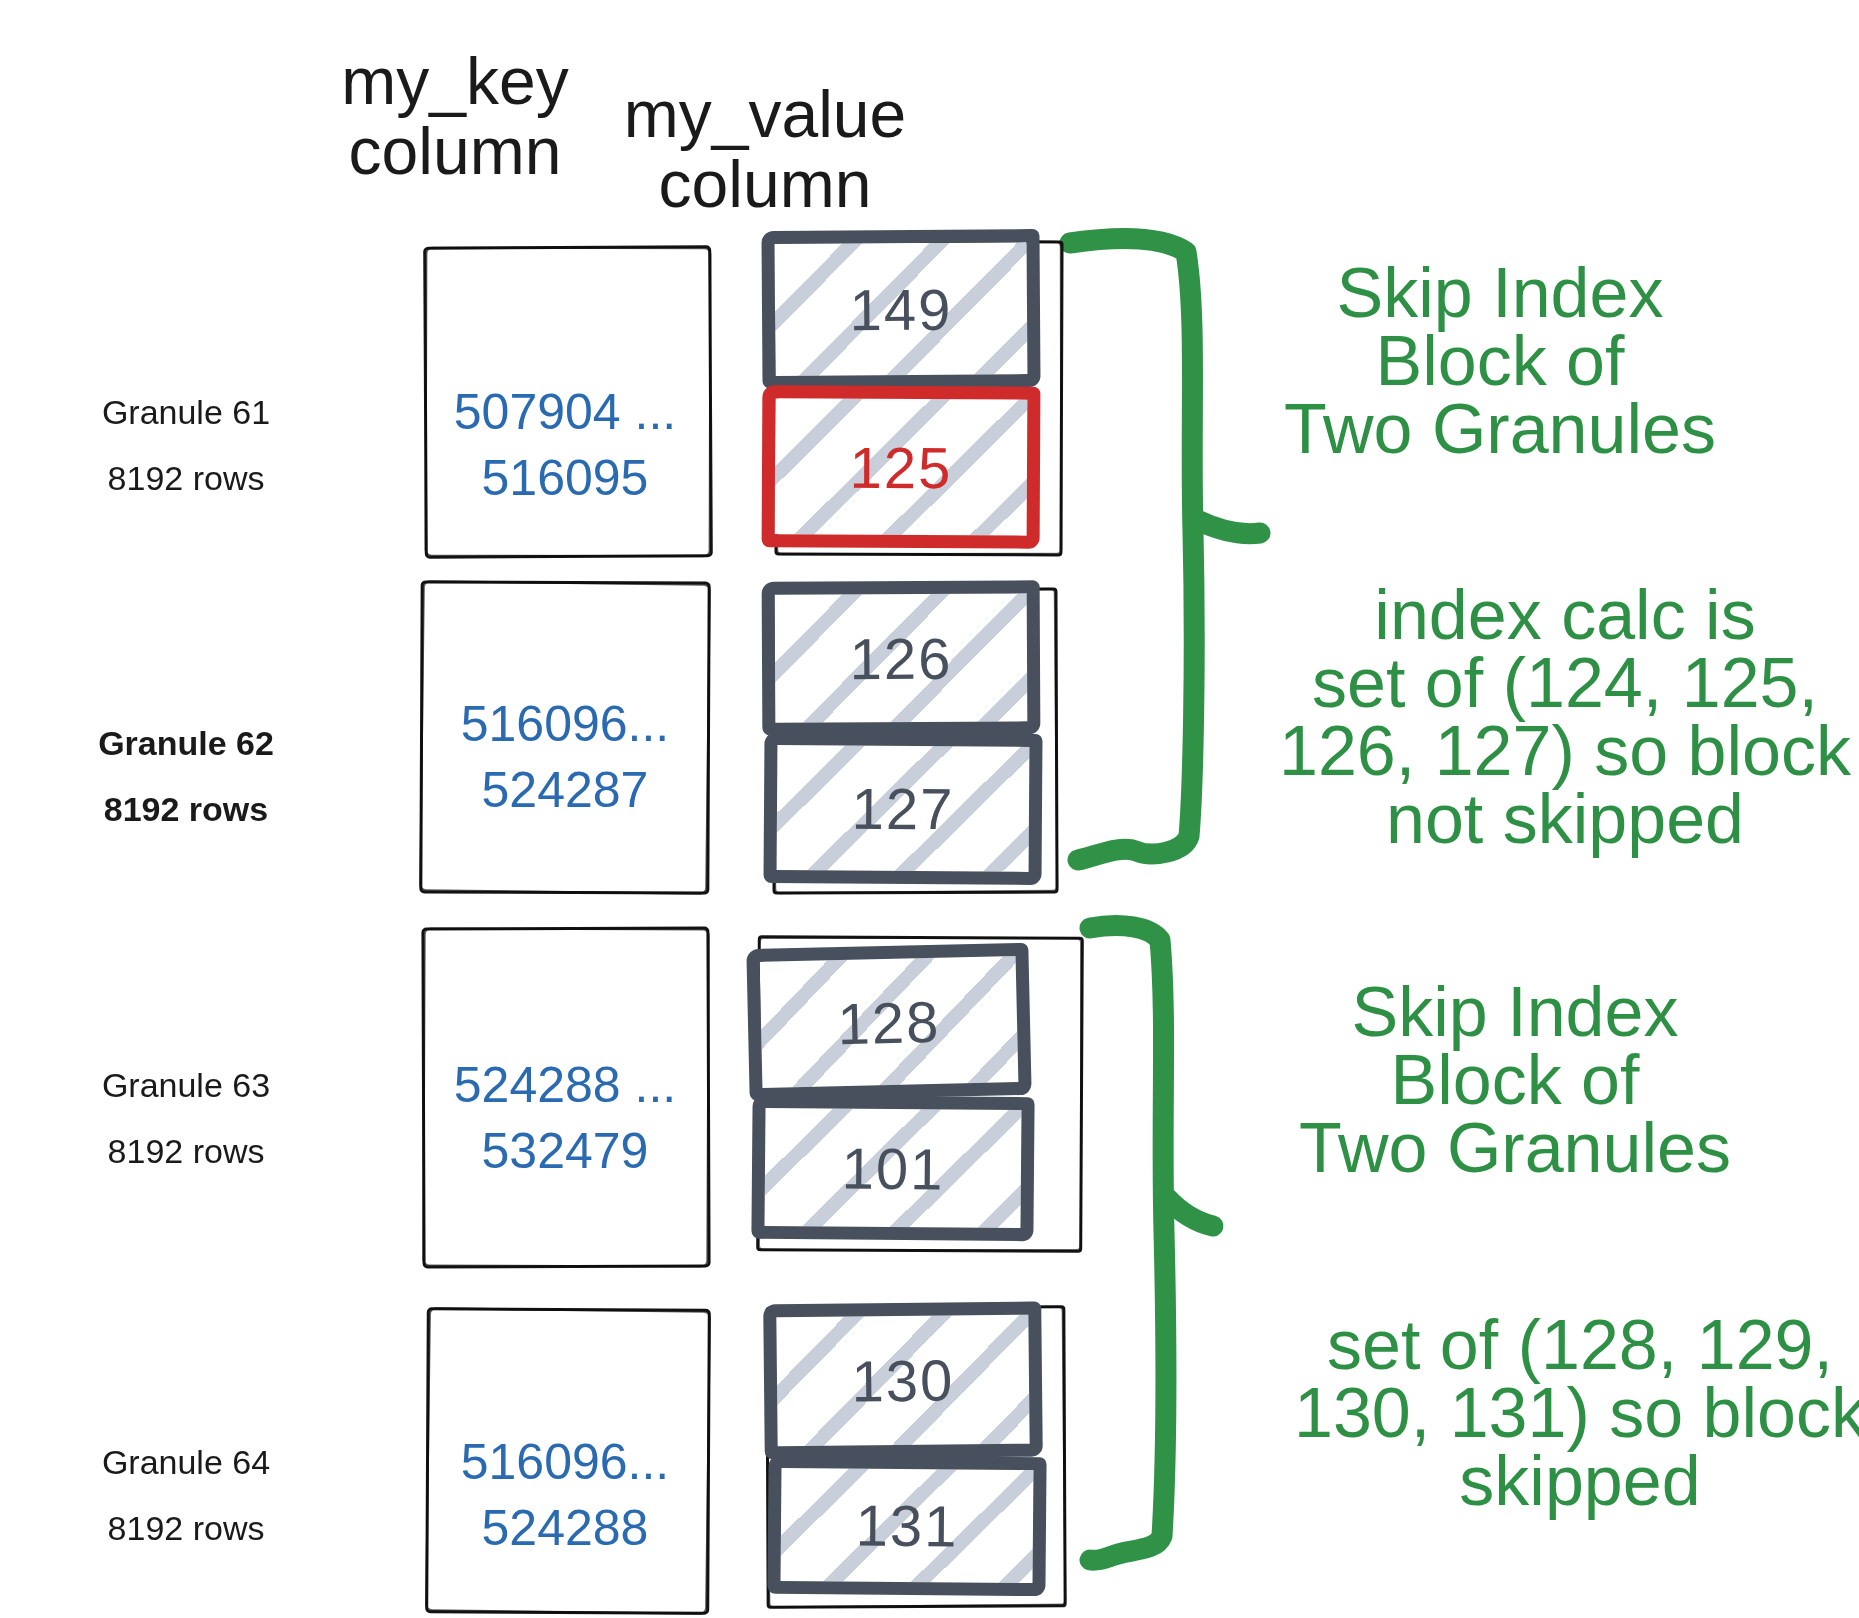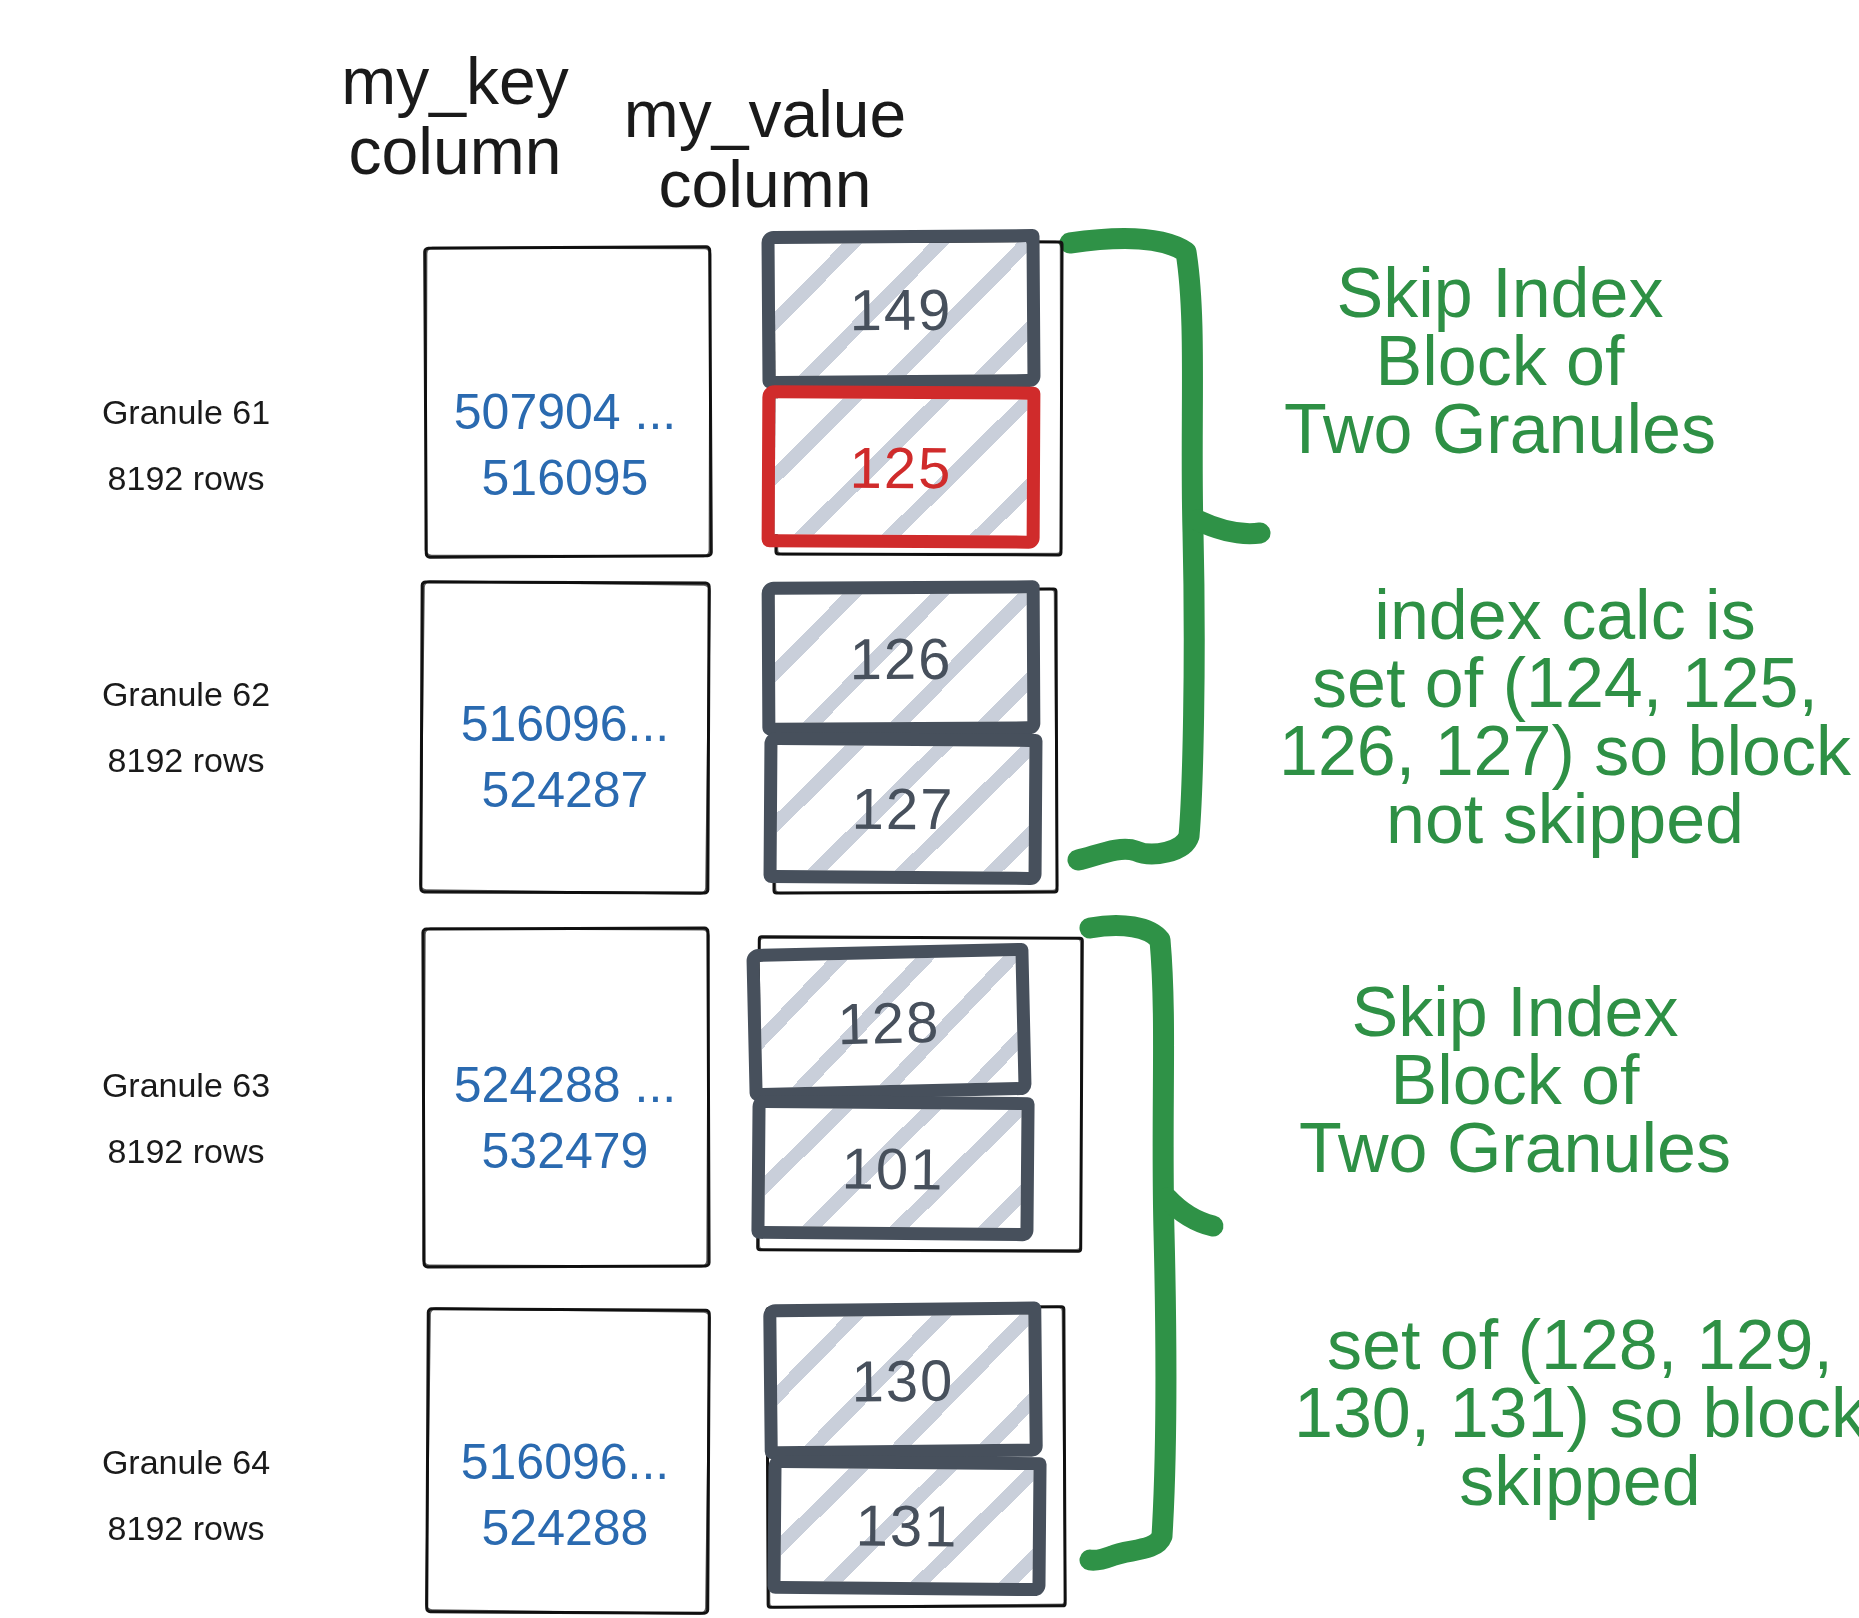--- a/index.html
+++ b/index.html
@@ -76,21 +76,21 @@
     <div>516095</div>
   </div>
   <div class="thin-box" style="left:775px;top:240px;width:282px;height:310px;transform:rotate(.2deg);"></div>
   <div class="vblock" style="left:762px;top:230px;width:278px;height:158px;transform:rotate(-.4deg);">
     <span class="num">149</span>
   </div>
   <div class="vblock red" style="left:762px;top:386px;width:278px;height:162px;transform:rotate(.3deg);">
     <span class="num">125</span>
   </div>
 
-  <div class="glabel" style="top:661px;">
+  <div class="glabel" style="top:710px;font-weight:bold;">
     <div>Granule 62</div>
     <div>8192 rows</div>
   </div>
   <div class="key-box" style="left:420px;top:581px;width:284px;height:307px;transform:rotate(.25deg);"></div>
   <div class="key-text" style="left:424px;top:691px;">
     <div>516096...</div>
     <div>524287</div>
   </div>
   <div class="thin-box" style="left:772px;top:588px;width:280px;height:300px;transform:rotate(-.2deg);"></div>
   <div class="vblock" style="left:762px;top:581px;width:278px;height:154px;transform:rotate(-.3deg);">

